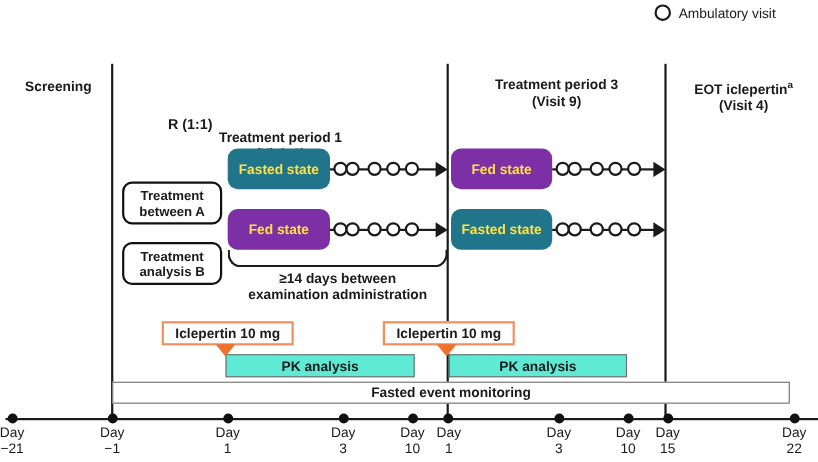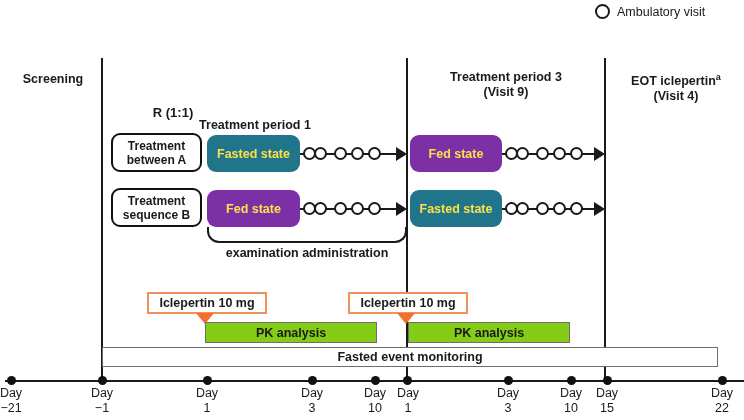--- a/index.html
+++ b/index.html
@@ -12,21 +12,21 @@
   .col-head sup{font-size:9px;}
   
   .legend{position:absolute;left:595px;top:4px;display:flex;align-items:center;gap:7px;}
   .legend .ring{width:11px;height:11px;border:2.5px solid #1a1a1a;border-radius:50%;background:#fff;}
   .legend .lab{font-size:12.5px;}
   
   .rlab{position:absolute;left:140px;top:105px;width:66px;text-align:center;font-weight:bold;font-size:13px;}
   
   .seqbox{position:absolute;left:111px;width:91px;height:39px;border:2.5px solid #111;border-radius:9px;
           background:#fff;display:flex;flex-direction:column;align-items:center;justify-content:center;
-          font-weight:bold;font-size:12px;line-height:14px;text-align:center;box-sizing:border-box;}
+          font-weight:bold;font-size:12px;line-height:14px;text-align:center;box-sizing:border-box;margin-top:32px;}
   
   .state{position:absolute;height:37px;border-radius:9px;color:#fde047;font-weight:bold;font-size:12.5px;
          display:flex;align-items:center;justify-content:center;text-align:center;}
   
   .chain{position:absolute;height:13px;}
   .chain .line{position:absolute;left:0;right:3px;top:5.5px;height:2px;background:#1a1a1a;}
   .chain .dot{position:absolute;top:0;width:13px;height:13px;box-sizing:border-box;
               border:2.5px solid #1a1a1a;border-radius:50%;background:#fff;}
   .chain .head{position:absolute;right:0;top:-0.5px;width:0;height:0;
                border-top:7px solid transparent;border-bottom:7px solid transparent;border-left:11px solid #1a1a1a;}
@@ -35,21 +35,21 @@
          border-left:2.5px solid #1a1a1a;border-right:2.5px solid #1a1a1a;border-bottom:2.5px solid #1a1a1a;
          border-radius:0 0 12px 12px;}
   .washout{position:absolute;left:187px;top:246px;width:240px;text-align:center;
            font-weight:bold;font-size:12.5px;line-height:15px;}
   
   .dose{position:absolute;top:292px;width:120px;height:22px;box-sizing:border-box;background:#fff;
         display:flex;align-items:center;justify-content:center;font-weight:bold;font-size:12.5px;border:2px solid;}
   .dose-tri{position:absolute;top:313px;width:0;height:0;
             border-left:9px solid transparent;border-right:9px solid transparent;border-top:11px solid;}
   
-  .pkbox{position:absolute;top:322px;height:21px;box-sizing:border-box;background:#84cc16;border:1.5px solid #6e6e6e;
+  .pkbox{position:absolute;top:322px;height:21px;box-sizing:border-box;background:#5eead4;border:1.5px solid #6e6e6e;
          display:flex;align-items:center;justify-content:center;font-weight:bold;font-size:12.5px;}
   .aebox{position:absolute;left:102px;top:347px;width:616px;height:20px;box-sizing:border-box;background:#fff;
          border:1.5px solid #6e6e6e;display:flex;align-items:center;justify-content:center;
          font-weight:bold;font-size:12.5px;}
   
   .tline{position:absolute;left:5px;top:380px;width:739px;height:2px;background:#1a1a1a;}
   .tick-dot{position:absolute;top:376px;width:9px;height:9px;border-radius:50%;background:#111;}
   .tick-lab{position:absolute;top:386px;width:50px;text-align:center;font-size:12.5px;line-height:15px;}
 </style>
 </head>
@@ -83,21 +83,21 @@
   </div>
 
   <div class="rlab">R (1:1)</div>
 
   <div class="seqbox" style="top:133px;">
     <div>Treatment</div>
     <div>between A</div>
   </div>
   <div class="seqbox" style="top:188px;">
     <div>Treatment</div>
-    <div>sequence B</div>
+    <div>analysis B</div>
   </div>
 
   <div class="state" style="left: 207px; top: 135px; width: 93px; background: rgb(33, 117, 138);">Fasted state</div>
   <div class="state" style="left: 410px; top: 135px; width: 92px; background: rgb(125, 47, 166);">Fed state</div>
   <div class="state" style="left: 207px; top: 190px; width: 93px; background: rgb(125, 47, 166);">Fed state</div>
   <div class="state" style="left: 410px; top: 190px; width: 92px; background: rgb(33, 117, 138);">Fasted state</div>
 
   <div class="chain" style="left:300px;top:147px;width:107px;">
     <div class="line"></div>
     <div class="dot" style="left:3px;"></div>
@@ -130,20 +130,21 @@
     <div class="dot" style="left:3px;"></div>
     <div class="dot" style="left:14px;"></div>
     <div class="dot" style="left:34px;"></div>
     <div class="dot" style="left:51px;"></div>
     <div class="dot" style="left:68px;"></div>
     <div class="head"></div>
   </div>
 
   <div class="brace"></div>
   <div class="washout">
+    <div>≥14 days between</div>
     <div>examination administration</div>
   </div>
 
   <div class="dose" style="left: 147px; border-color: rgb(240, 145, 92);">Iclepertin 10 mg</div>
   <div class="dose-tri" style="left: 196px; border-top-color: rgb(242, 112, 45);"></div>
   <div class="dose" style="left: 348px; border-color: rgb(240, 145, 92);">Iclepertin 10 mg</div>
   <div class="dose-tri" style="left: 397px; border-top-color: rgb(242, 112, 45);"></div>
 
   <div class="pkbox" style="left:205px;width:172px;">PK analysis</div>
   <div class="pkbox" style="left:408px;width:162px;">PK analysis</div>

